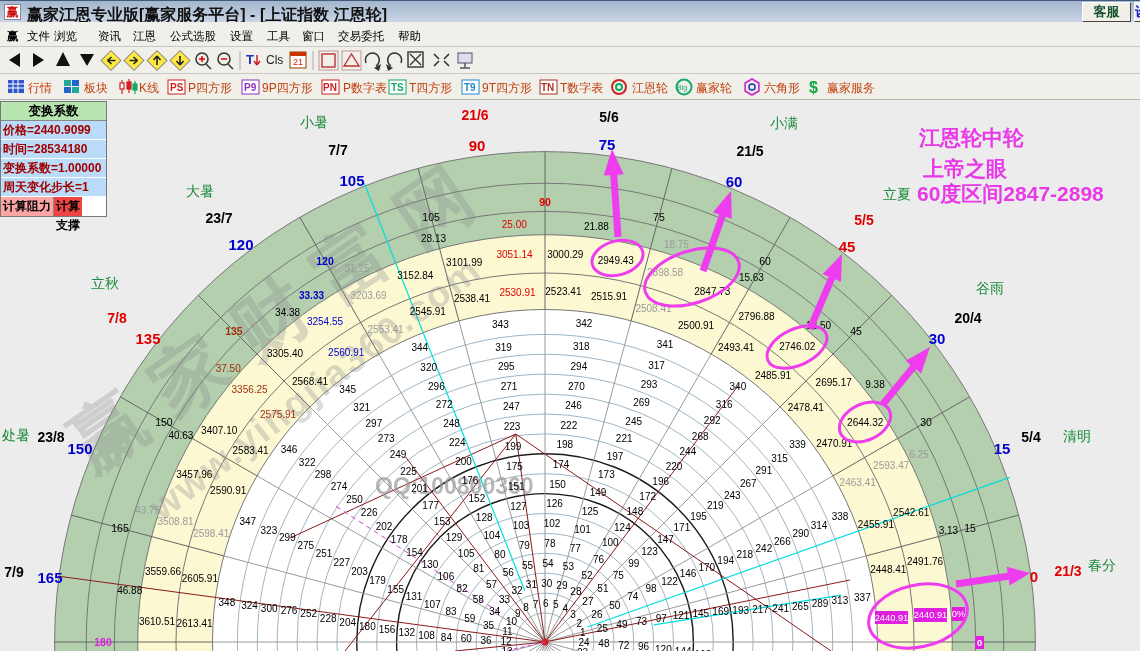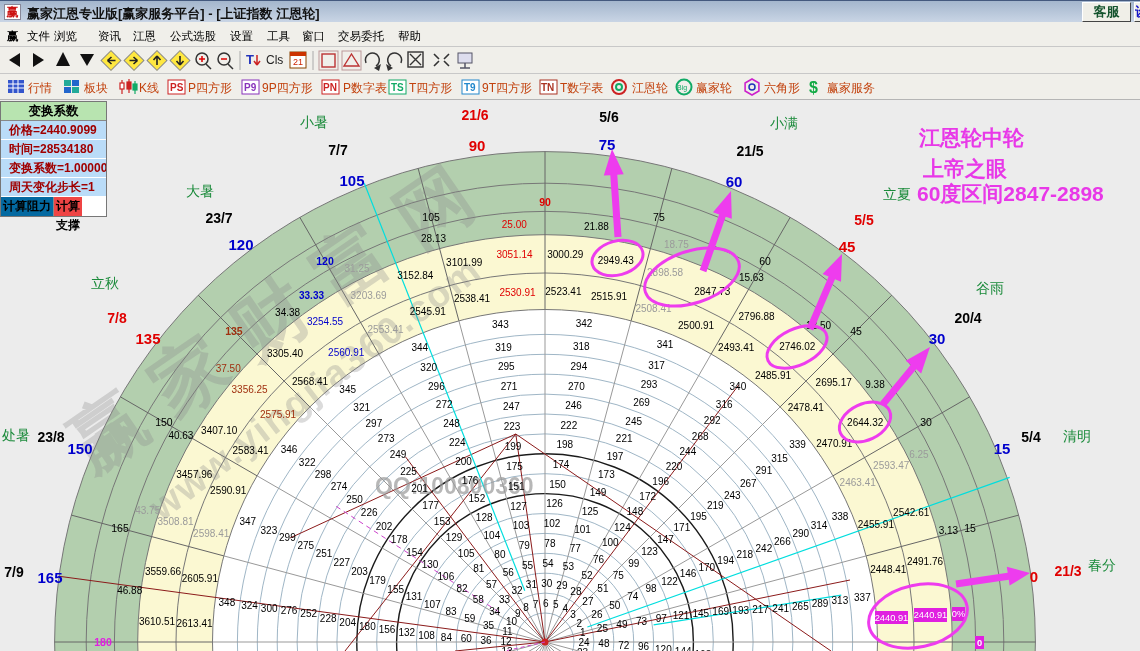--- a/index.html
+++ b/index.html
@@ -1,31 +1,31 @@
 <!DOCTYPE html>
 <html><head><meta charset="utf-8"><style>
 *{margin:0;padding:0;box-sizing:border-box}
 body{width:1140px;height:651px;overflow:hidden;font-family:"Liberation Sans",sans-serif;position:relative;background:#ececec}
 .titlebar{position:absolute;top:0;left:0;width:1140px;height:22px;background:linear-gradient(#a4b6cd,#c9d5e5);border-top:1px solid #44597e}
 .titlebar .logo{position:absolute;left:4px;top:3px;width:17px;height:16px;background:#fff;border:1px solid #889;color:#cc1111;font-weight:bold;font-size:12px;text-align:center;line-height:15px}
-.titlebar .t{position:absolute;left:27px;top:4px;font-size:13px;font-weight:bold;color:#111}
+.titlebar .t{position:absolute;left:27px;top:4px;font-size:16px;font-weight:bold;color:#111}
 .btn-ks{position:absolute;left:1082px;top:1px;width:49px;height:20px;background:#f0efe8;border:1px solid;border-color:#fff #444 #444 #fff;color:#14532d;font-weight:bold;font-size:13px;text-align:center;line-height:18px}
 .btn-ks2{position:absolute;left:1134px;top:1px;width:10px;height:20px;background:#f0efe8;border:1px solid;border-color:#fff #444 #444 #fff;color:#1515c8;font-weight:bold;font-size:13px;line-height:18px;overflow:hidden}
 .menubar{position:absolute;top:22px;left:0;width:1140px;height:25px;background:#f0efea;border-bottom:1px solid #c8c8c8}
 .menubar span{position:absolute;top:7px;font-size:11.5px;color:#000}
 .mlogo{position:absolute;left:7px;top:4px;color:#cc1111;font-weight:bold;font-size:14px}
 .tb1{position:absolute;top:47px;left:0;width:1140px;height:27px;background:#f0efea;border-bottom:1px solid #c8c8c8}
 .tb2{position:absolute;top:74px;left:0;width:1140px;height:26px;background:#f0efea;border-bottom:1px solid #b5b5b5}
 .tb2 span{position:absolute;top:6px;font-size:12px;color:#c2410c}
 .chart{position:absolute;top:100px;left:0;width:1140px;height:551px;background:#ececec}
 .panel{position:absolute;top:101px;left:0;width:107px;border:1px solid #777;background:#fff;z-index:5}
 .panel .h{height:19px;background:#b8e4b0;color:#000;font-weight:bold;font-size:12.5px;text-align:center;line-height:19px;border-bottom:1px solid #888}
-.panel .r{height:19px;background:#badcf8;color:#a00000;font-weight:bold;font-size:12px;line-height:19px;padding-left:8px;border-bottom:1px solid #fff;white-space:nowrap;overflow:hidden}
+.panel .r{height:19px;background:#badcf8;color:#a00000;font-weight:bold;font-size:12px;line-height:19px;padding-left:2px;border-bottom:1px solid #fff;white-space:nowrap;overflow:hidden}
 .panel .bb{display:flex;height:19px}
-.panel .b1{width:53px;background:#0369a1;font-size:12px;font-weight:bold;text-align:center;line-height:19px;border-right:1px solid #888}
+.panel .b1{width:53px;background:#fca5a5;font-size:12px;font-weight:bold;text-align:center;line-height:19px;border-right:1px solid #888}
 .panel .b2{width:28px;background:#ef4444;font-size:12px;font-weight:bold;text-align:center;line-height:19px}
 </style></head><body>
 <div class="titlebar">
     <div class="logo">赢</div>
     <div class="t">赢家江恩专业版[赢家服务平台] - [上证指数 江恩轮]</div>
 <div class="btn-ks">客服</div>
     <div class="btn-ks2">设</div>
   </div>
 <div class="menubar">
     <span class="mlogo">赢</span>

